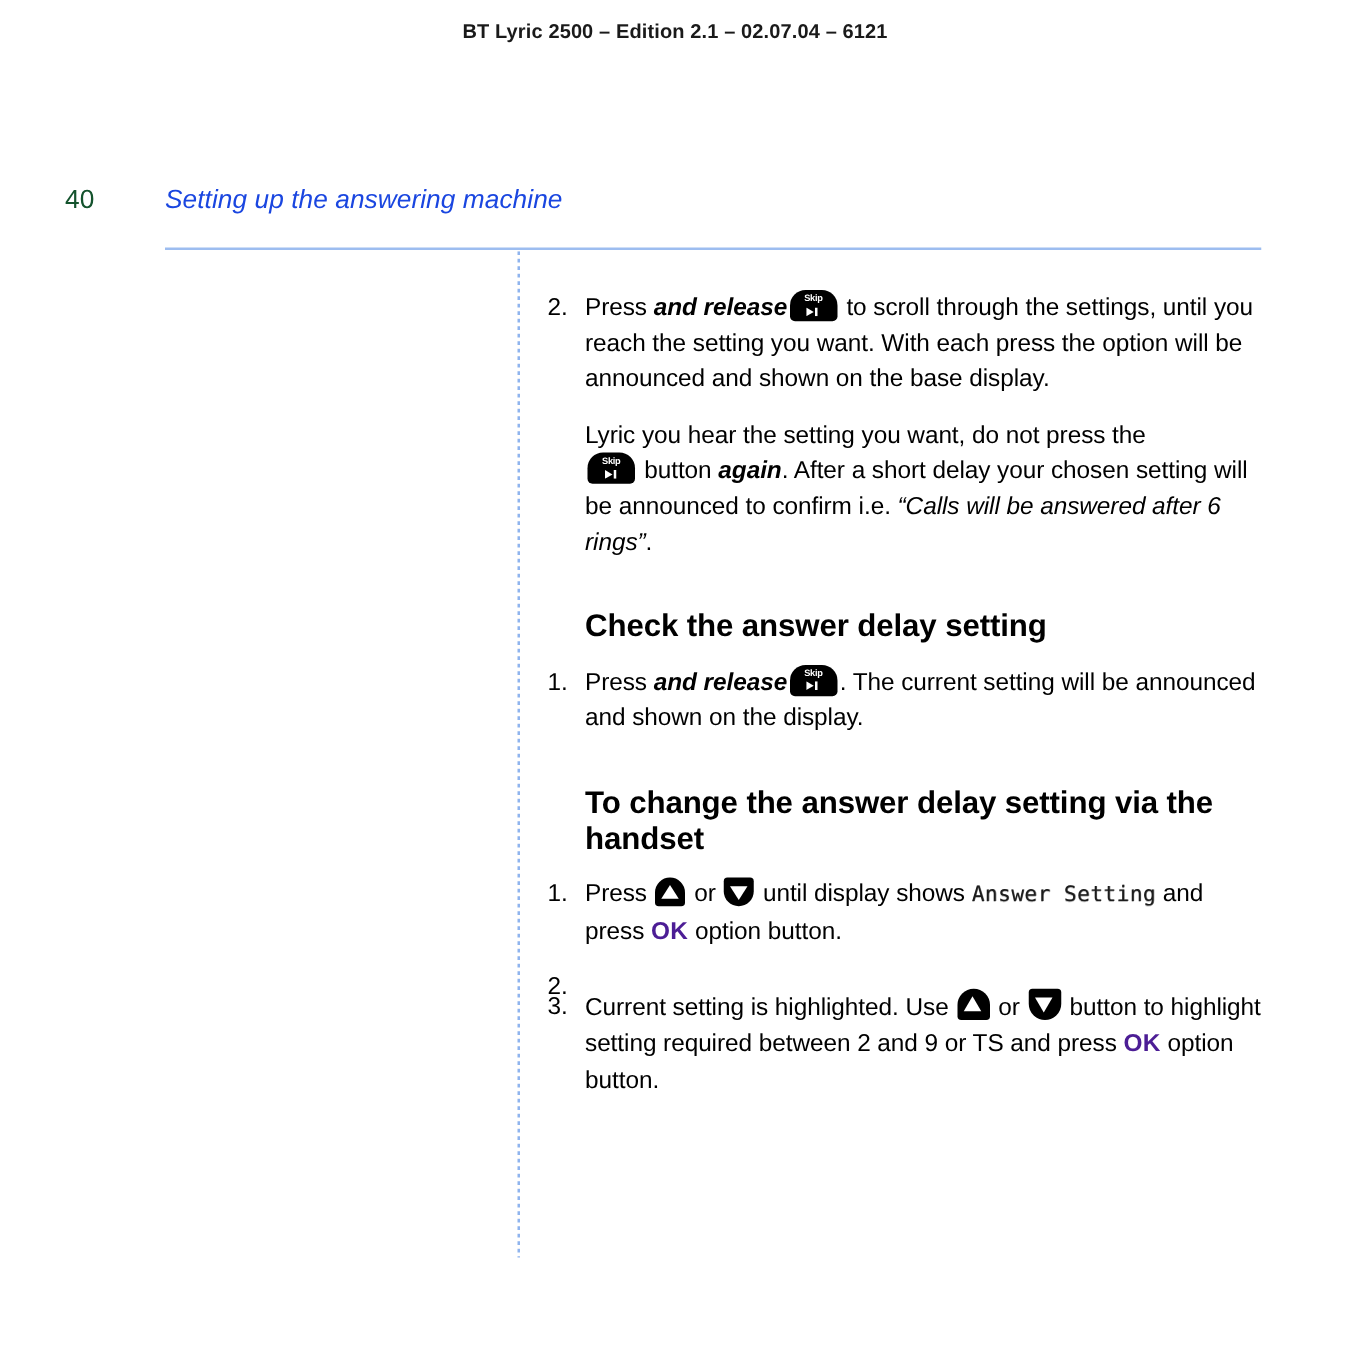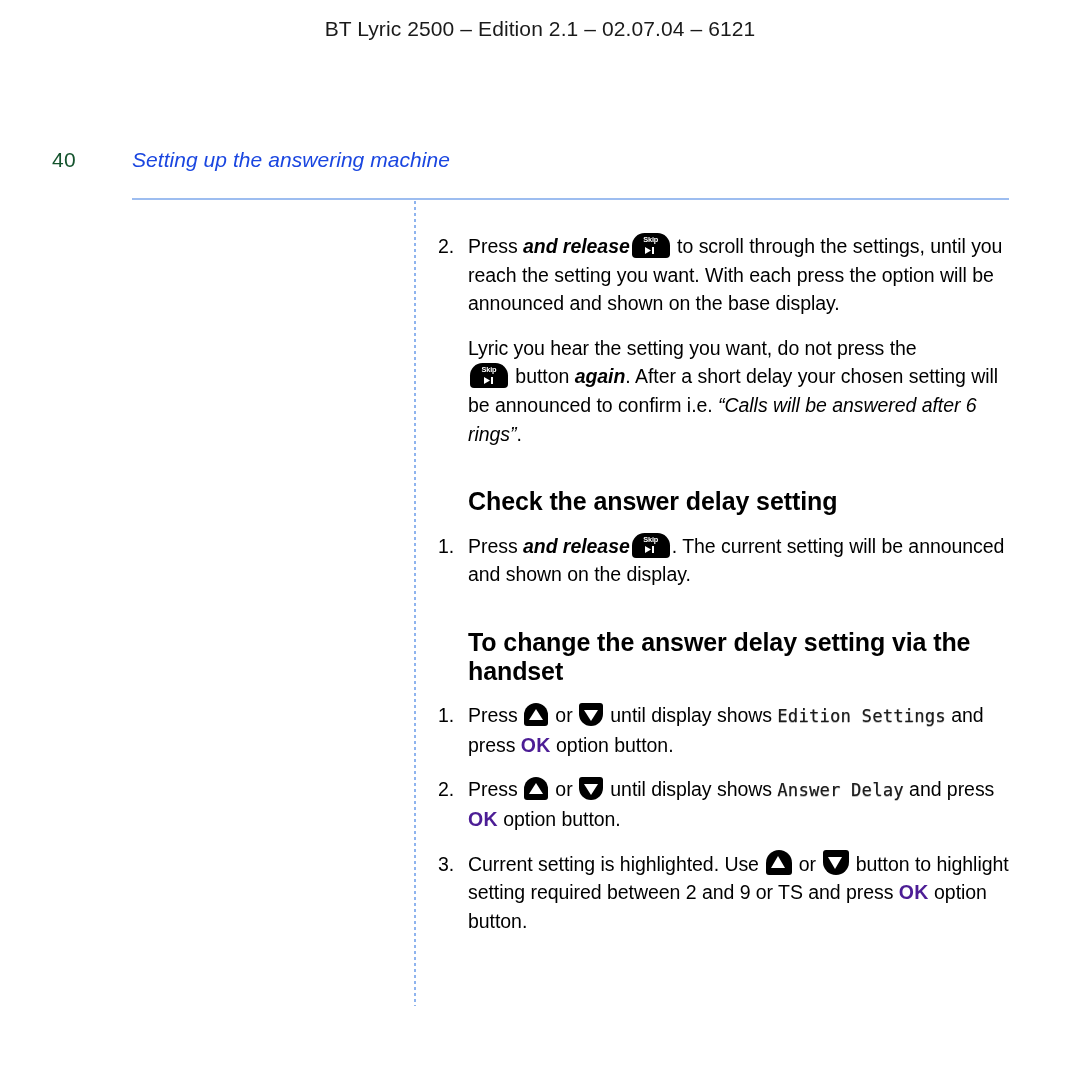--- a/index.html
+++ b/index.html
@@ -14,23 +14,24 @@
     overflow: hidden;
   }
 
   
   .page-header {
     position: absolute;
     top: 17px;
     left: 0;
     width: 1080px;
     text-align: center;
-    font-size: 21px;
+    font-size: 16px;
     letter-spacing: 0.1px;
     color: #1a1a1a;
+    font-weight: bold;
   }
 
   
   .title-row {
     position: absolute;
     top: 148px;
     left: 0;
     width: 1080px;
     height: 32px;
   }
@@ -280,28 +281,27 @@
   </div>
 
   <div class="gap-lg"></div>
 
   <div class="subhead">To change the answer delay setting via the handset</div>
 
   <div class="gap-sm"></div>
 
   <div class="para item">
     <span class="num">1.</span>
-    <span><span>Press </span><span class="icon icon-up"><span class="body"></span><span class="tri"></span></span><span> or </span><span class="icon icon-down"><span class="body"></span><span class="tri"></span></span><span> until display shows </span><span class="lcd">Edition Settings</span><span> and press </span><span class="ok">OK</span><span> option button.</span></span>
+    <span><span>Press </span><span class="icon icon-up"><span class="body"></span><span class="tri"></span></span><span> or </span><span class="icon icon-down"><span class="body"></span><span class="tri"></span></span><span> until display shows </span><span class="lcd">Answer Setting</span><span> and press </span><span class="ok">OK</span><span> option button.</span></span>
   </div>
 
   <div class="gap-sm"></div>
 
   <div class="para item">
     <span class="num">2.</span>
-    <span><span>Press </span><span class="icon icon-up"><span class="body"></span><span class="tri"></span></span><span> or </span><span class="icon icon-down"><span class="body"></span><span class="tri"></span></span><span> until display shows </span><span class="lcd">Answer Delay</span><span> and press </span><span class="ok">OK</span><span> option button.</span></span>
   </div>
 
   <div class="gap-sm"></div>
 
   <div class="para item">
     <span class="num">3.</span>
     <span><span>Current setting is highlighted. Use </span><span class="icon icon-up big"><span class="body"></span><span class="tri"></span></span><span> or </span><span class="icon icon-down big"><span class="body"></span><span class="tri"></span></span><span> button to highlight setting required between 2 and 9 or TS and press </span><span class="ok">OK</span><span> option button.</span></span>
   </div>
 
 </div>

